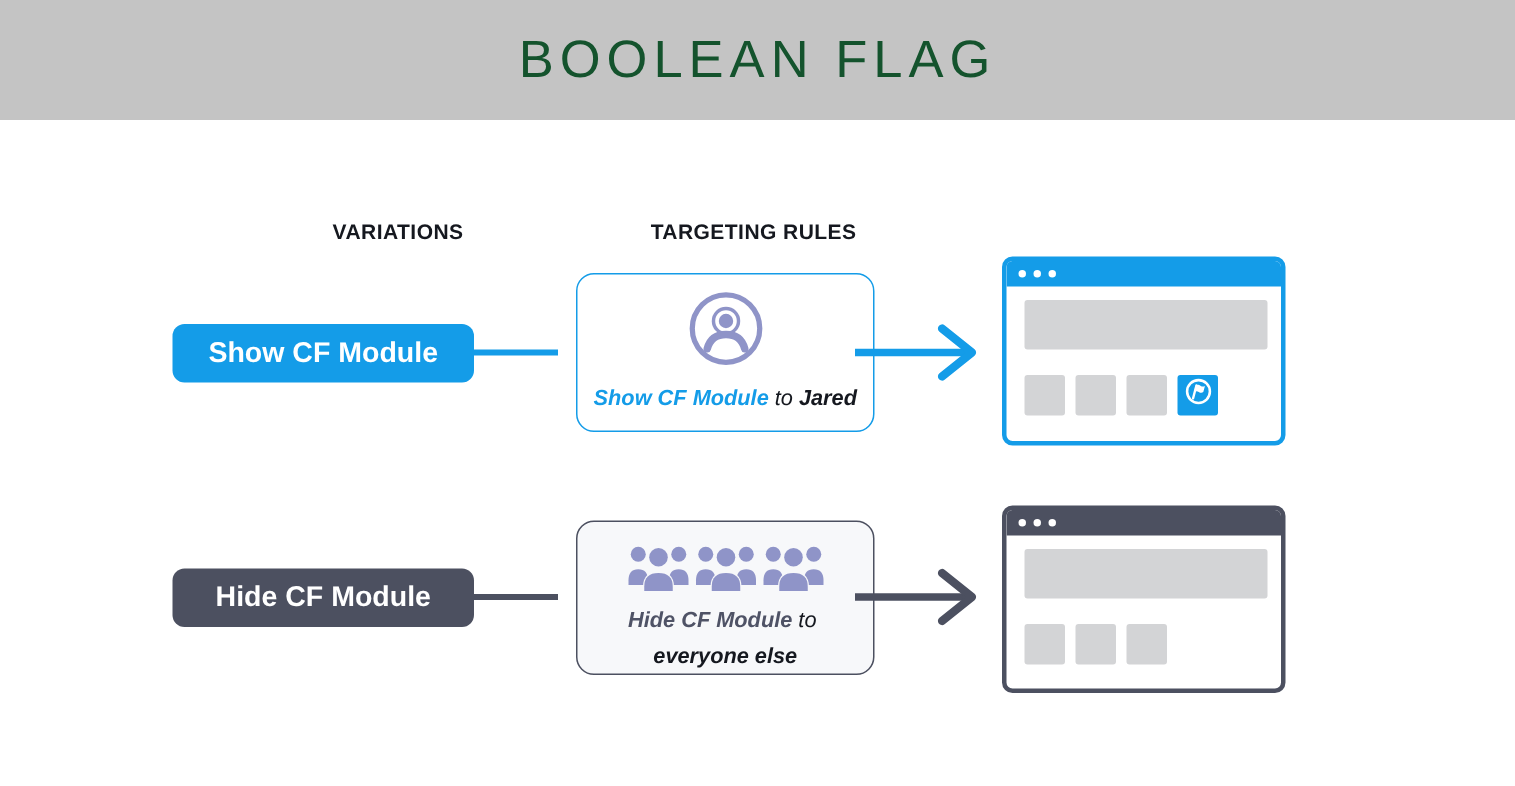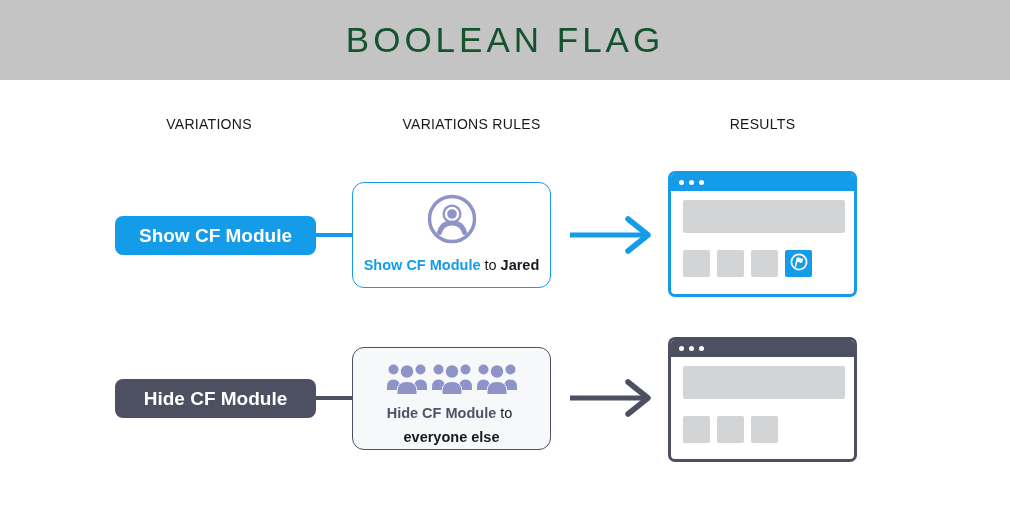--- a/index.html
+++ b/index.html
@@ -10,22 +10,22 @@
   
   .banner {
     position:absolute; left:0; top:0; width:1010px; height:80px;
     background:#C4C4C4; display:flex; align-items:center; justify-content:center;
   }
   .banner-title {
     color:#14532d; font-size:35px; font-weight:400; letter-spacing:4px;
   }
   
   .col-header {
-    position:absolute; top:116px; text-align:center;
-    font-size:14px; font-weight:normal; color:#15181F; letter-spacing:0.3px;
+    position:absolute; top:146px; text-align:right;
+    font-size:14px; font-weight:bold; color:#15181F; letter-spacing:0.3px;
   }
   .col-variations { left:109px; width:200px; }
   .col-targeting  { left:372px; width:199px; }
   .col-results    { left:668px; width:189px; }
 
   
   .variation-btn {
     position:absolute; left:115px; width:201px; height:39px; border-radius:8px;
     display:flex; align-items:center; justify-content:center;
     color:#fff; font-size:19px; font-weight:bold;
@@ -35,22 +35,22 @@
 
   
   .connector {
     position:absolute; left:316px; width:56px; height:4px;
   }
   .row1 .connector { top:233px; background:#149CE8; }
   .row2 .connector { top:396px; background:#4C5060; }
 
   
   .rule-card {
-    position:absolute; left:352px; width:199px; border-radius:12px;
-    box-sizing:border-box; display:flex; flex-direction:column; align-items:center;
+    position:absolute; left:384px; width:199px; border-radius:12px;
+    box-sizing:border-box; display:flex; flex-direction:column; align-items:center;font-style:italic;
   }
   .row1 .rule-card {
     top:182px; height:106px; background:#FFFFFF; border:1.5px solid #149CE8; padding-top:10px;
   }
   .row2 .rule-card {
     top:347px; height:103px; background:#F7F8FA; border:1.5px solid #4C5060; padding-top:13px;
   }
   .rule-text { margin-top:7px; font-size:14.5px; color:#15181F; text-align:center; line-height:1.25; }
   .row2 .rule-text { margin-top:5px; }
   .rule-flag { font-weight:bold; }
@@ -87,22 +87,21 @@
 </head>
 <body>
 
 <div class="canvas">
 
   <div class="banner">
     <div class="banner-title">BOOLEAN FLAG</div>
   </div>
 
   <div class="col-header col-variations">VARIATIONS</div>
-  <div class="col-header col-targeting">VARIATIONS RULES</div>
-  <div class="col-header col-results">RESULTS</div>
+  <div class="col-header col-targeting">TARGETING RULES</div>
 
   <div class="row1">
 
     <div class="variation-btn">
       <span>Show CF Module</span>
     </div>
 
     <div class="connector"></div>
 
     <div class="rule-card">

